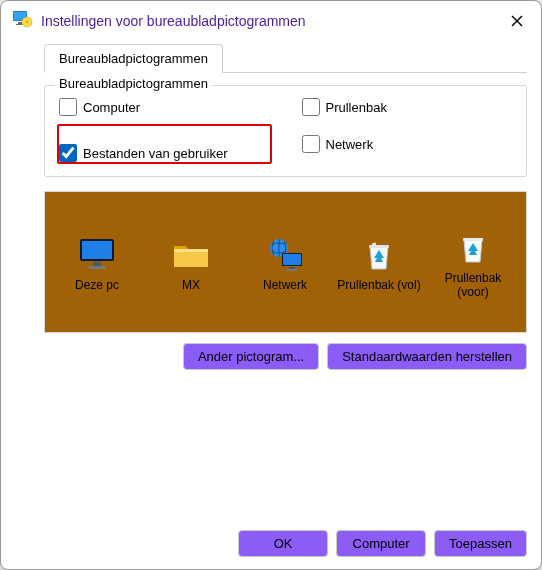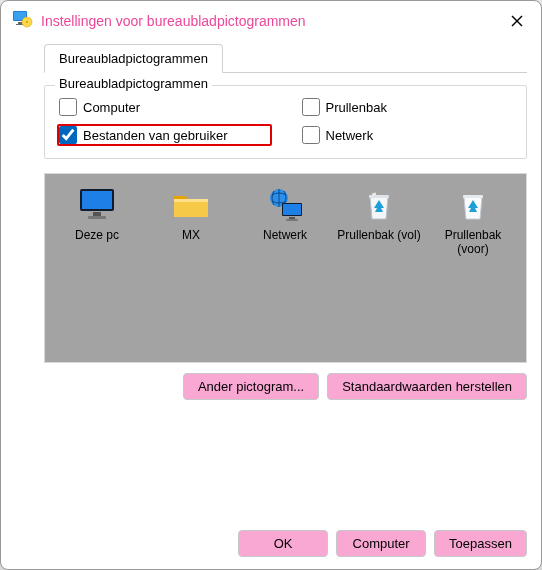--- a/index.html
+++ b/index.html
@@ -11,21 +11,21 @@
     border-radius: 8px;
     box-shadow: 0 8px 24px rgba(0,0,0,0.25);
     position: relative;
     overflow: hidden;
   }
   .titlebar {
     display: flex; align-items: center;
     padding: 6px 10px 8px 10px;
     gap: 8px;
   }
-  .titlebar .title { font-size: 14px; font-weight: 400; color: #ec4899; }
+  .titlebar .title { font-size: 14px; font-weight: 400; color: #4c1d95; }
   .close {
     margin-left: auto;
     width: 28px; height: 28px;
     display: flex; align-items: center; justify-content: center;
     font-size: 16px; color: #000;
     border-radius: 4px;
   }
   .body {
     padding: 0 14px 14px 14px;
     margin-left: 29px;
@@ -65,54 +65,54 @@
     gap: 6px 28px;
   }
   .chk {
     display: flex; align-items: center; gap: 6px;
     font-size: 13px;
     padding: 2px;
   }
   .highlighted {
     border: 2px solid #e00000;
     border-radius: 2px;
-    padding: 0 6px 0 0;
+    padding: 18px 6px 0 0;
   }
   .chk input[type=checkbox] {
     width: 18px; height: 18px;
     accent-color: #0067c0;
     margin: 0;
   }
 
   .icon-pane {
     border: 1px solid #d8d8d8;
-    background: #a3a3a3;
-    height: 190px;
+    background: #a16207;
+    height: 142px;
     padding: 8px;
     display: flex;
-    align-items: flex-start;
+    align-items: center;
     gap: 6px;
   }
   .icon-item {
     width: 88px;
     display: flex; flex-direction: column; align-items: center;
     font-size: 12px; text-align: center;
     padding-top: 4px;
   }
   .icon-item .icon-slot { width: 44px; height: 38px; display:flex; align-items:center; justify-content:center; }
   .icon-item .lbl { margin-top: 4px; line-height: 1.2; }
 
   .btn-row {
     display: flex; justify-content: flex-end; gap: 8px;
     margin-top: 10px;
   }
   .btn {
     font-size: 13px;
     padding: 5px 14px;
-    background: #f9a8d4;
+    background: #8b5cf6;
     border: 1px solid #c8c8c8;
     border-radius: 4px;
     min-width: 82px;
     text-align: center;
     white-space: nowrap;
   }
 
   .themes-row {
     display: flex; align-items: center; gap: 8px;
     margin-top: 14px;

